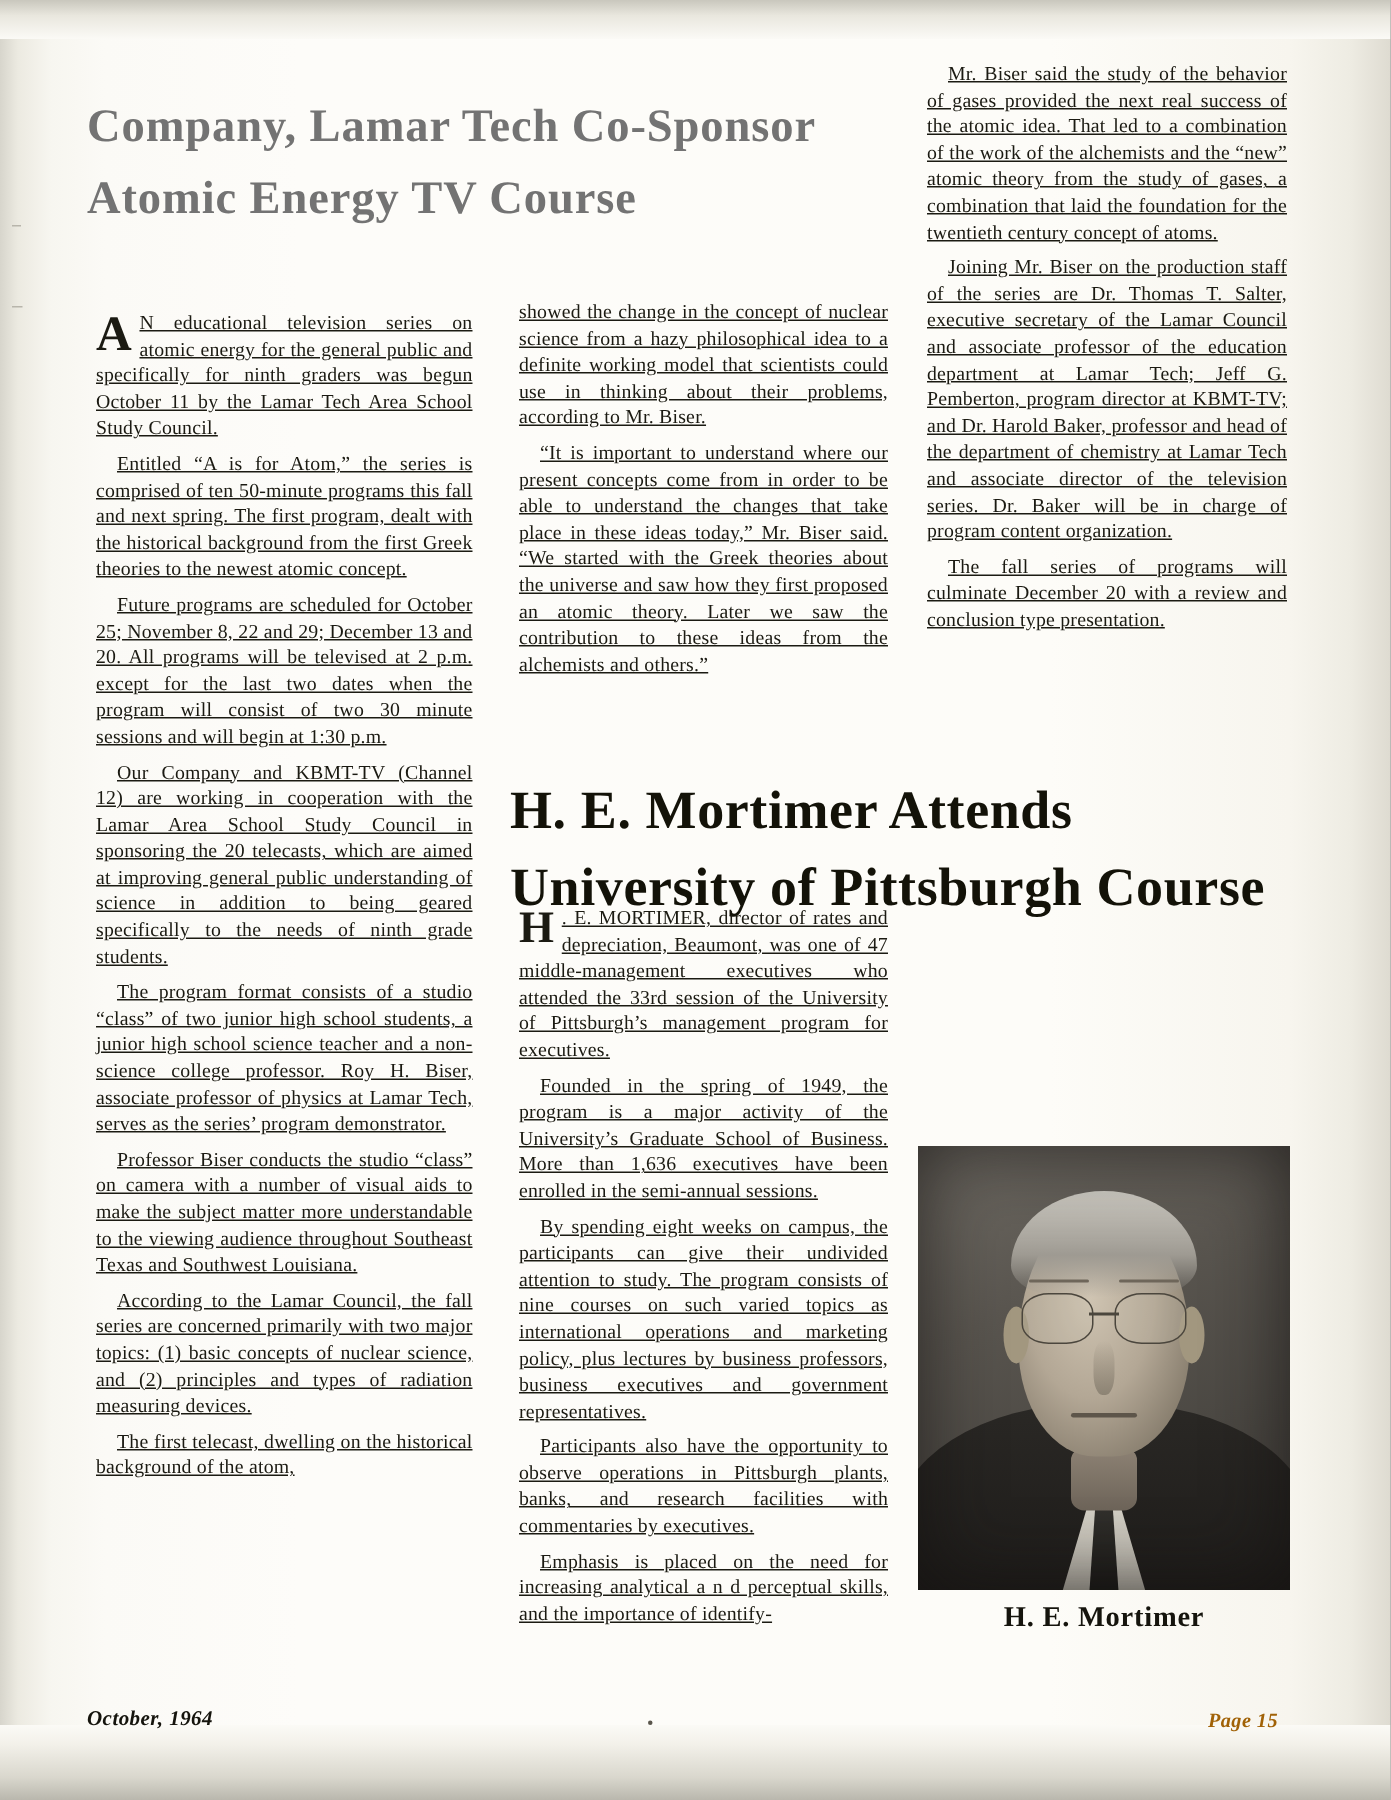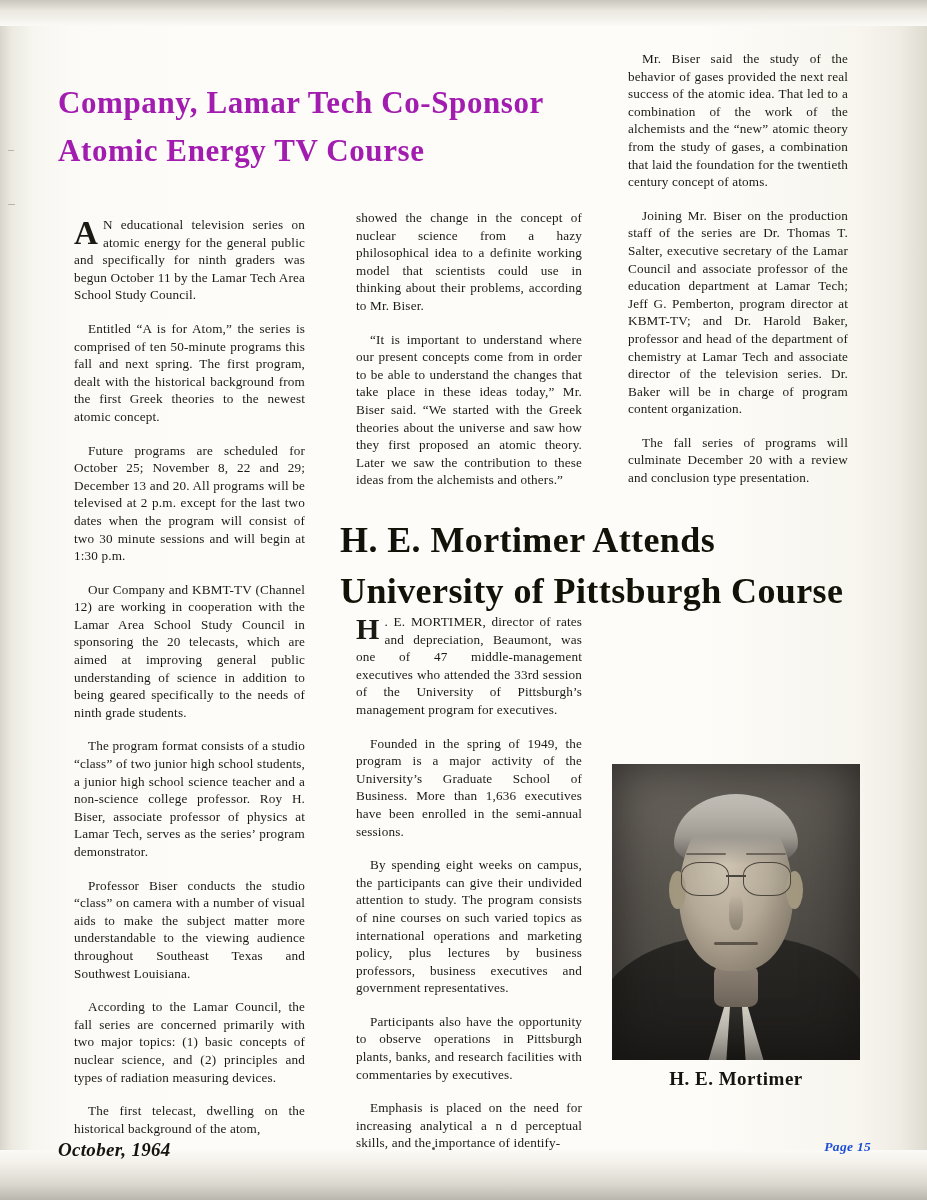--- a/index.html
+++ b/index.html
@@ -32,23 +32,22 @@
     background: linear-gradient(to top, #b9b7ad 0%, #d9d7cd 30%, #f3f1ea 75%, #fbfaf6 100%);
   }
 
   
   .headline-1 {
     font-family: "Liberation Serif", serif;
     font-size: 31px;
     font-weight: 600;
     letter-spacing: 0.6px;
     line-height: 1.55;
-    color: #a21caf;
+    color: #737373;
     width: 520px;
-    margin-top: 19px;
   }
   .headline-1 .ln { display: block; }
 
   .headline-2 {
     font-family: "Liberation Serif", serif;
     font-size: 36px;
     font-weight: 600;
     letter-spacing: 0.4px;
     line-height: 1.42;
     color: #131208;
@@ -58,22 +57,23 @@
   
   .col {
     position: absolute;
     font-size: 13.2px;
     line-height: 17.6px;
     text-align: justify;
     color: #1b1a12;
     letter-spacing: 0.15px;
   }
   .col p {
-    margin: 16px;
+    margin: 6px;
     text-indent: 14px;
+    text-decoration: underline;
   }
   .col p.noindent { text-indent: 0; }
 
   .dropcap-para {
     position: relative;
   }
   .dropcap {
     float: left;
     font-size: 33px;
     line-height: 28px;
@@ -175,35 +175,35 @@
     font-weight: 700;
     letter-spacing: 0.5px;
     color: #15140d;
   }
 
   
   .footer-left {
     position: absolute;
     left: 58px;
     top: 1139px;
-    font-size: 19px;
+    font-size: 14px;
     font-weight: 700;
     font-style: italic;
     letter-spacing: 0.3px;
     color: #15140d;
   }
   .footer-right {
     position: absolute;
-    right: 56px;
+    right: 75px;
     top: 1139px;
     font-size: 13.5px;
     font-weight: 700;
     font-style: italic;
     letter-spacing: 0.3px;
-    color: #1d4ed8;
+    color: #a16207;
   }
   .footer-dot {
     position:absolute; left: 432px; top: 1147px;
     width: 3px; height: 3px; background:#5a564c; border-radius:50%;
   }
   .edge-mark-1 {
     position:absolute; left: 8px; top: 150px; width: 6px; height: 1px; background:#b8b5ab;
   }
   .edge-mark-2 {
     position:absolute; left: 8px; top: 204px; width: 7px; height: 1px; background:#b8b5ab;

